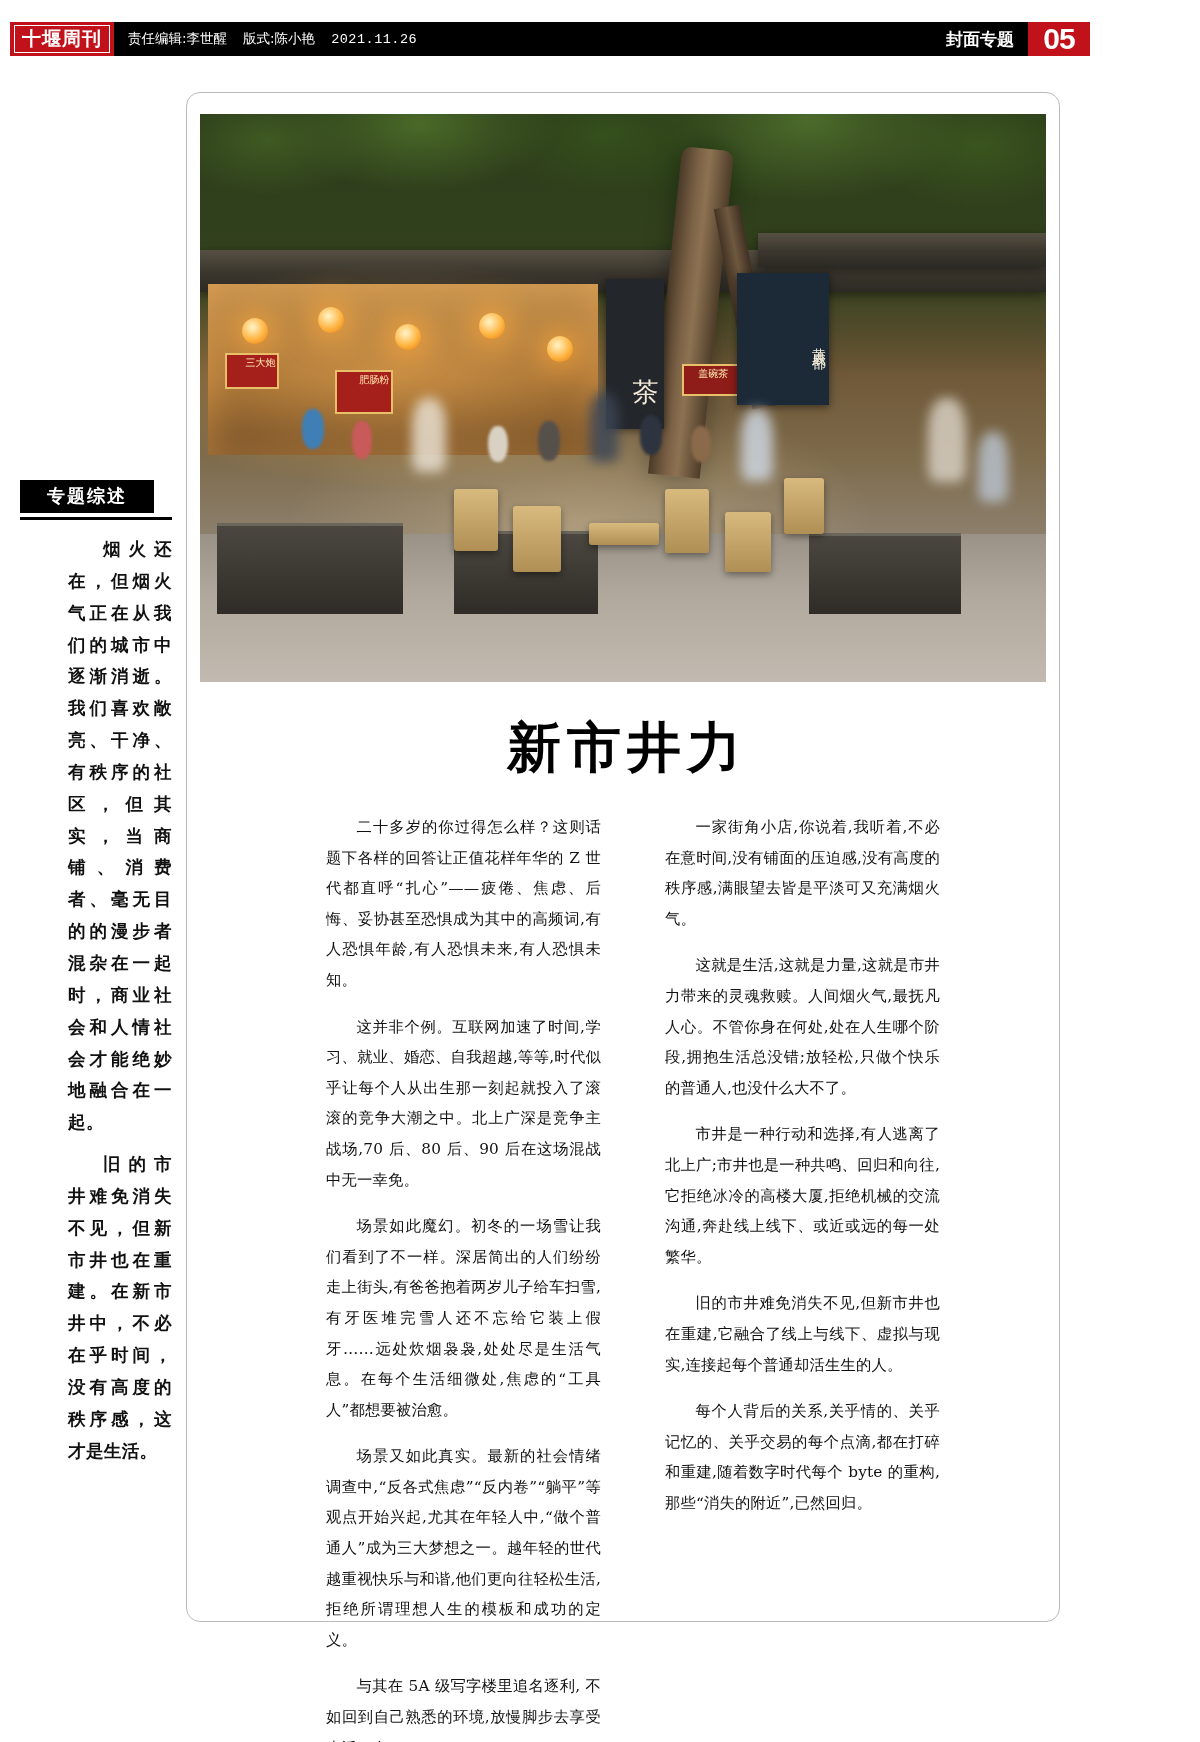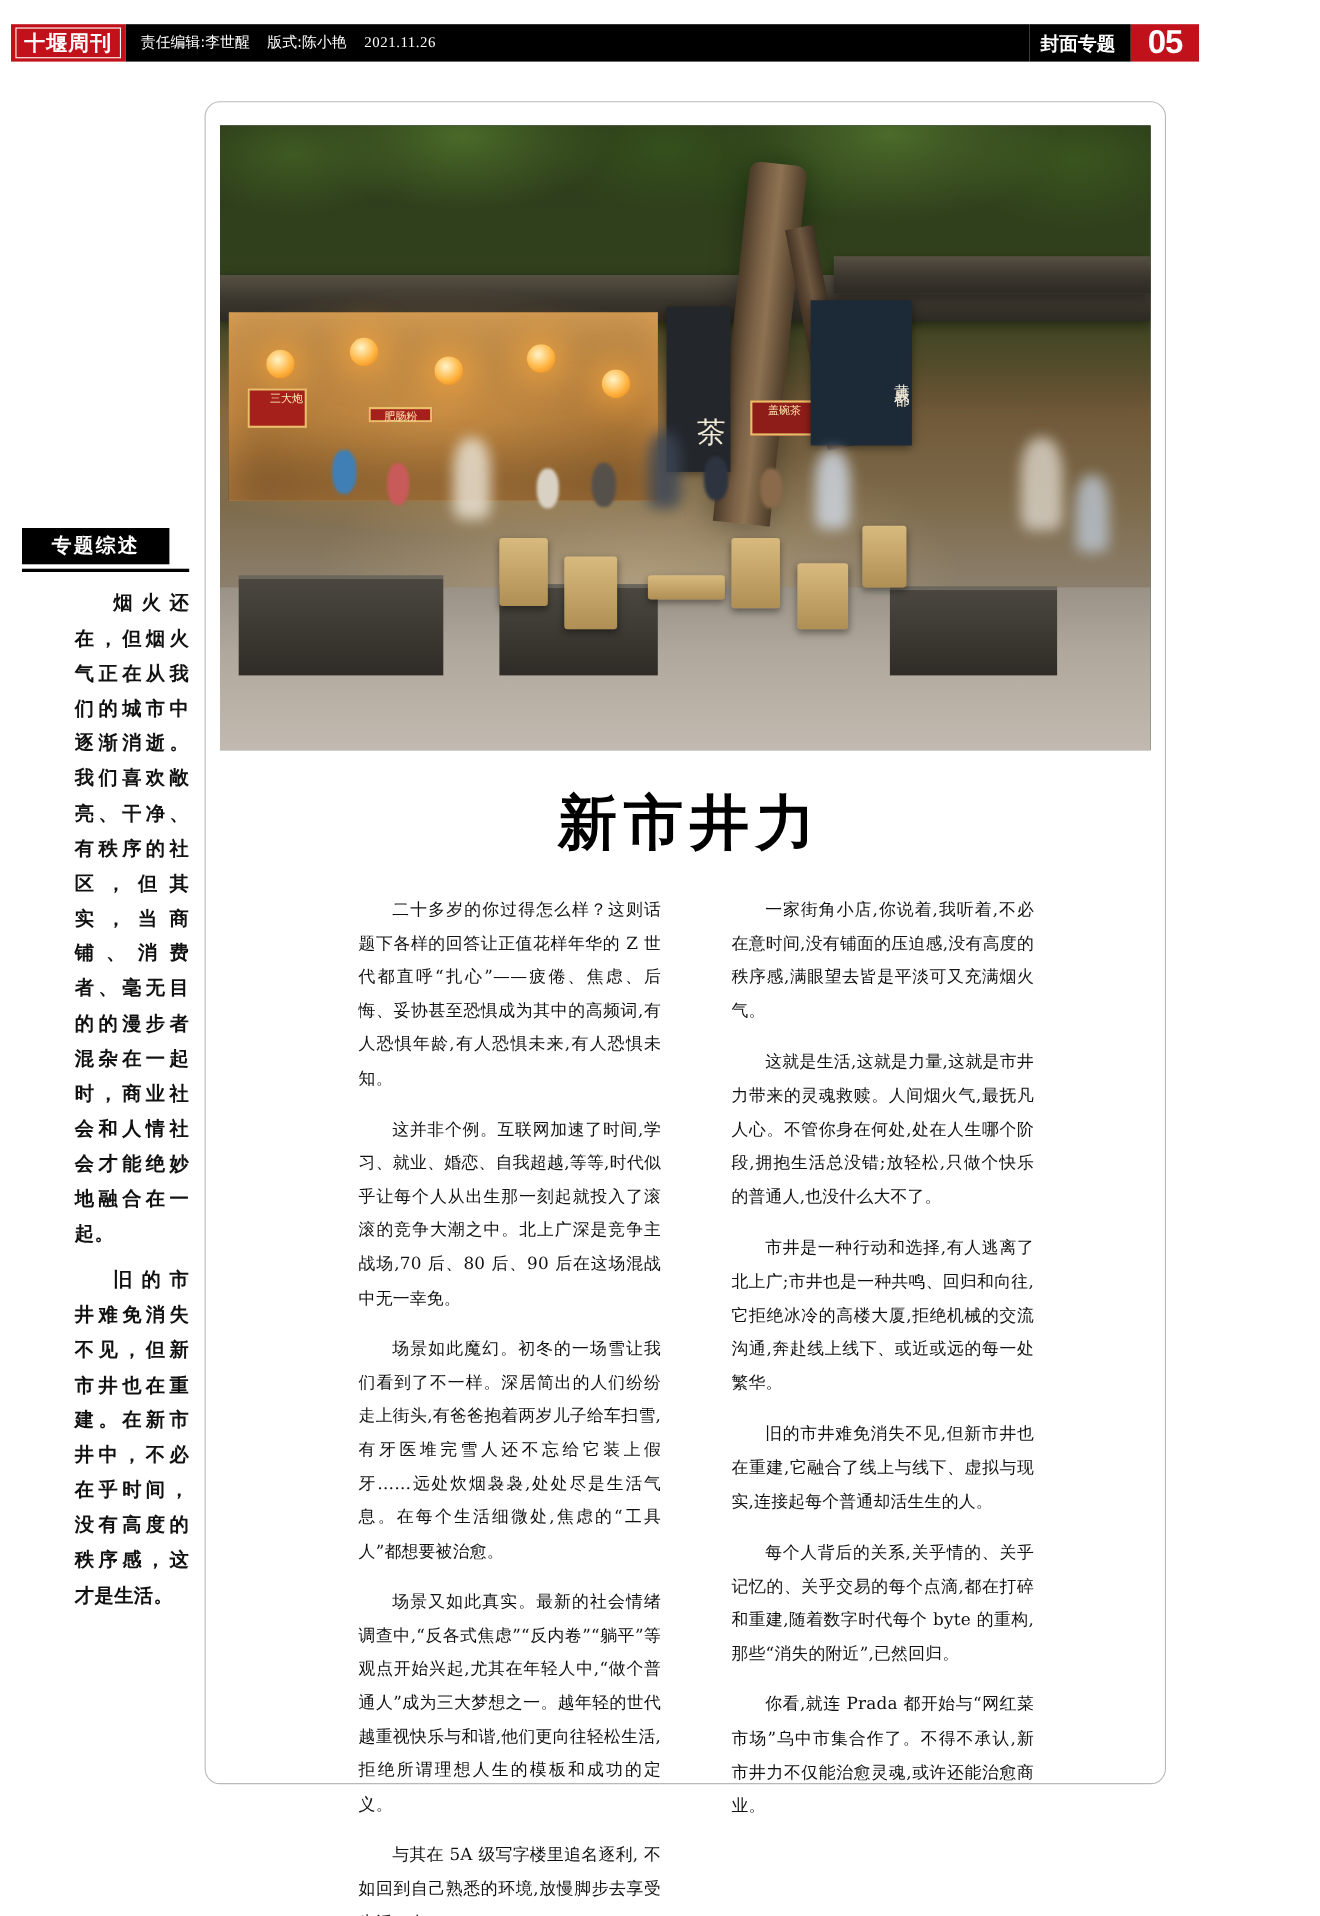--- a/index.html
+++ b/index.html
@@ -61,21 +61,21 @@
     color: #fff;
     display: flex;
     align-items: center;
     padding-left: 14px;
     gap: 16px;
     font-size: 13.5px;
     font-family: "DejaVu Sans", "Liberation Sans", sans-serif;
   }
   .mast-credits .credit { white-space: nowrap; }
   .mast-credits .date {
-    font-family: Liberation Serif, serif;
+    font-family: Liberation Mono, monospace;
     letter-spacing: 0.5px;
   }
 
   .mast-section {
     background: #000;
     color: #fff;
     display: flex;
     align-items: center;
     padding: 0 14px 0 10px;
     font-size: 17px;
@@ -411,21 +411,21 @@
       <div class="trunk"></div>
       <div class="trunk2"></div>
 
       <div class="lantern" style="left:5%;  top:36%;"></div>
       <div class="lantern" style="left:14%; top:34%;"></div>
       <div class="lantern" style="left:23%; top:37%;"></div>
       <div class="lantern" style="left:33%; top:35%;"></div>
       <div class="lantern" style="left:41%; top:39%;"></div>
 
       <div class="redsign" style="left:3%;  top:42%; width:54px; height:36px;text-align:right;">三大炮</div>
-      <div class="redsign" style="left:16%; top:45%; width:58px; height:14px;">肥肠粉</div>
+      <div class="redsign" style="left:16%; top:45%; width:58px; height:44px;text-align:right;">肥肠粉</div>
       <div class="redsign" style="left:57%; top:44%; width:62px; height:32px; background:#8e1d19;">盖碗茶</div>
 
       <div class="banner tea">茶</div>
       <div class="banner shop">黄成都</div>
 
       <div class="plaza"></div>
 
       <div class="planter" style="left:2%;  width:22%;  height:88px;"></div>
       <div class="planter" style="left:30%; width:17%;  height:80px;"></div>
       <div class="planter" style="left:72%; width:18%;  height:78px;"></div>
@@ -461,17 +461,16 @@
       <p>场景如此魔幻。初冬的一场雪让我们看到了不一样。深居简出的人们纷纷走上街头,有爸爸抱着两岁儿子给车扫雪,有牙医堆完雪人还不忘给它装上假牙……远处炊烟袅袅,处处尽是生活气息。在每个生活细微处,焦虑的“工具人”都想要被治愈。</p>
       <p>场景又如此真实。最新的社会情绪调查中,“反各式焦虑”“反内卷”“躺平”等观点开始兴起,尤其在年轻人中,“做个普通人”成为三大梦想之一。越年轻的世代越重视快乐与和谐,他们更向往轻松生活,拒绝所谓理想人生的模板和成功的定义。</p>
       <p>与其在 5A 级写字楼里追名逐利, 不如回到自己熟悉的环境,放慢脚步去享受生活。在</p>
     </div>
     <div class="col">
       <p>一家街角小店,你说着,我听着,不必在意时间,没有铺面的压迫感,没有高度的秩序感,满眼望去皆是平淡可又充满烟火气。</p>
       <p>这就是生活,这就是力量,这就是市井力带来的灵魂救赎。人间烟火气,最抚凡人心。不管你身在何处,处在人生哪个阶段,拥抱生活总没错;放轻松,只做个快乐的普通人,也没什么大不了。</p>
       <p>市井是一种行动和选择,有人逃离了北上广;市井也是一种共鸣、回归和向往,它拒绝冰冷的高楼大厦,拒绝机械的交流沟通,奔赴线上线下、或近或远的每一处繁华。</p>
       <p>旧的市井难免消失不见,但新市井也在重建,它融合了线上与线下、虚拟与现实,连接起每个普通却活生生的人。</p>
       <p>每个人背后的关系,关乎情的、关乎记忆的、关乎交易的每个点滴,都在打碎和重建,随着数字时代每个 byte 的重构,那些“消失的附近”,已然回归。</p>
-      <p>你看,就连 Prada 都开始与“网红菜市场”乌中市集合作了。不得不承认,新市井力不仅能治愈灵魂,或许还能治愈商业。</p>
     </div>
   </div>
 
 </div>
 
 </body></html>

